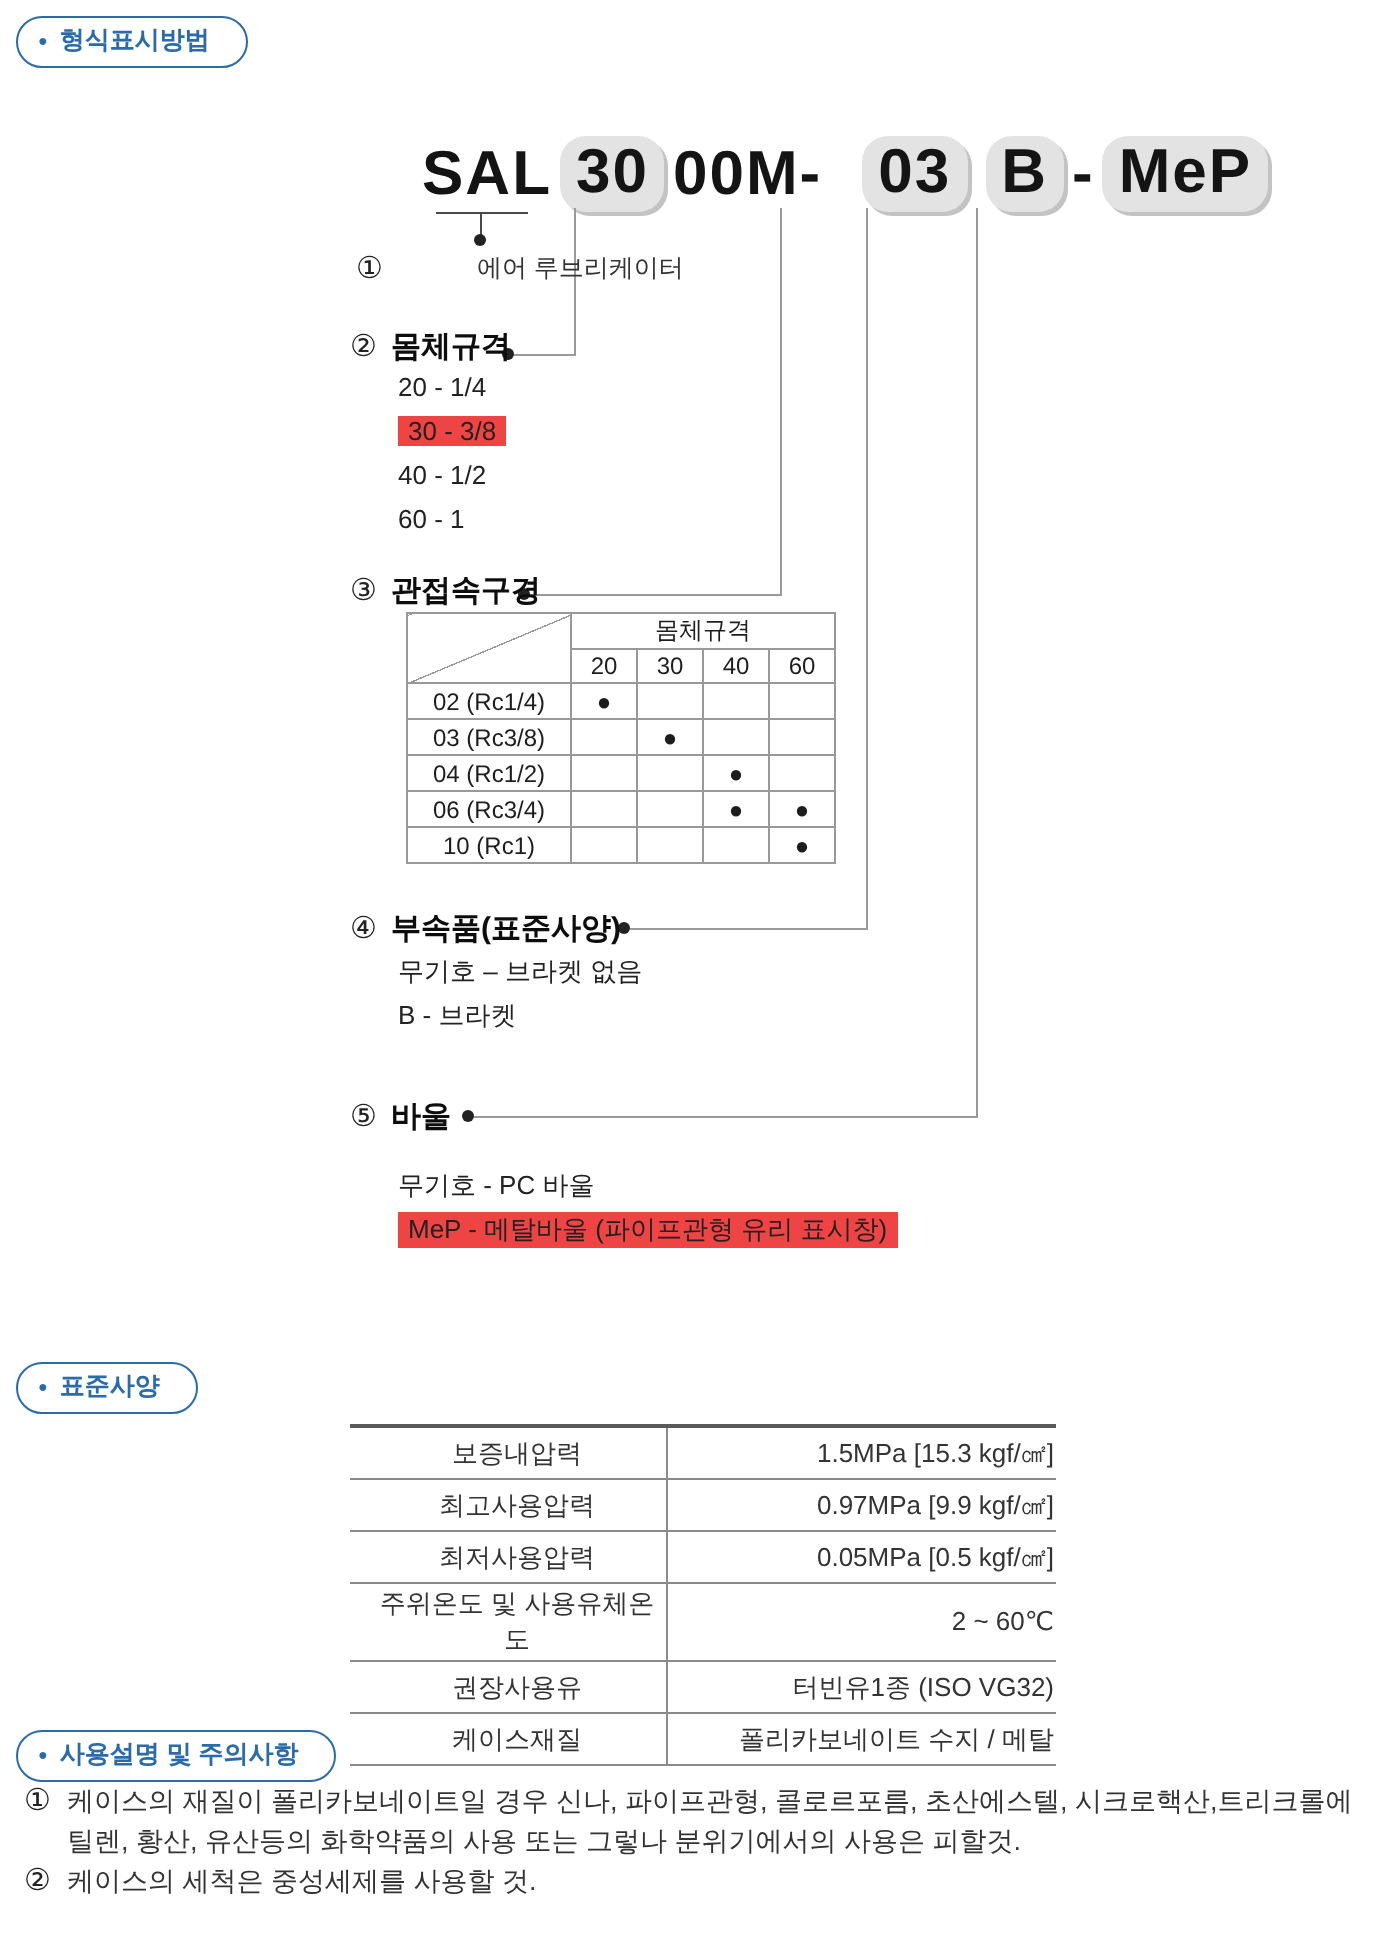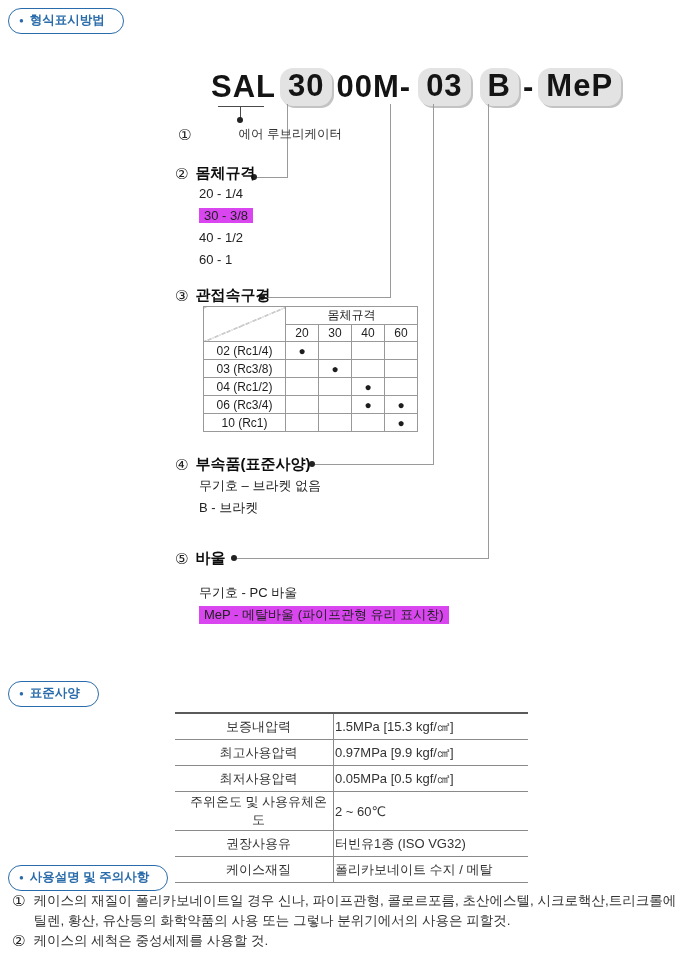--- a/index.html
+++ b/index.html
@@ -34,57 +34,57 @@
   .ldot { position:absolute; width:6px; height:6px; border-radius:50%; background:#222; }
 
   
   .sec-head { position:absolute; display:flex; align-items:center; gap:7px; white-space:nowrap; }
   .cnum { font-size:15px; color:#222; line-height:1; }
   .sec-title { font-weight:bold; font-size:15px; color:#0d0d0d; }
   .sec-label { font-size:12.5px; color:#333;margin-left:40px; }
 
   .opt-list { position:absolute; font-size:13px; color:#222; white-space:nowrap; }
   .opt-list .opt { height:22px; display:flex; align-items:flex-start; }
-  .hl { background:#d946ef; padding:0 5px; }
+  .hl { background:#ef4444; padding:0 5px; }
 
   
   .ctable { position:absolute; border-collapse:collapse; font-size:12px; color:#1d1d1d; table-layout:fixed; }
   .ctable td { border:1px solid #999; text-align:center; padding:0; font-weight:normal; }
   .ctable .hrow td { height:16px; }
   .ctable .drow td { height:17px;margin-top:40px; }
   .diag { background:linear-gradient(to bottom right,#fff 49.5%,#999 49.5%,#999 50.6%,#fff 50.6%); }
   .mark { font-size:12px; line-height:1; }
 
   
   .stable { position:absolute; border-collapse:collapse; font-size:13px; color:#333; }
   .stable td { border-top:1px solid #8a8a8a; border-bottom:1px solid #8a8a8a; height:23px; }
   .stable tr:first-child td { border-top:2px solid #5a5a5a; }
   .stable td.lbl { width:147px; padding-left:10px; border-right:1px solid #8a8a8a; text-align:center; }
-  .stable td.val { width:192px; text-align:left; }
+  .stable td.val { width:192px; text-align:right; }
 
   
   .notes { position:absolute; left:12px; top:891px; width:668px; font-size:13.5px; color:#333; }
   .note { display:flex; gap:8px; line-height:20px; align-items:flex-start; }
   .note .cnum { margin-top:2px; flex:0 0 auto; }
 </style>
 </head>
 <body>
 
 <div class="page">
 
   <div class="badge" style="left:8px; top:8px;">
     <span class="bdot">●</span>
     <span>형식표시방법</span>
   </div>
 
   <div class="model-row">
     <span>SAL</span>
     <span class="pill">30</span>
     <span>00M-</span>
-    <span class="pill" style="margin-left:3px;">03</span>
+    <span class="pill" style="margin-left:16px;">03</span>
     <span class="pill" style="margin-left:5px;">B</span>
     <span>-</span>
     <span class="pill">MeP</span>
   </div>
 
   <div class="dline" style="left:218px; top:106px; width:46px; height:1px;"></div>
   <div class="dline" style="left:240px; top:106px; width:1px; height:12px;"></div>
   <div class="ldot" style="left:237px; top:117px;"></div>
 
   <div class="line" style="left:287px; top:104px; width:1px; height:73px;"></div>

